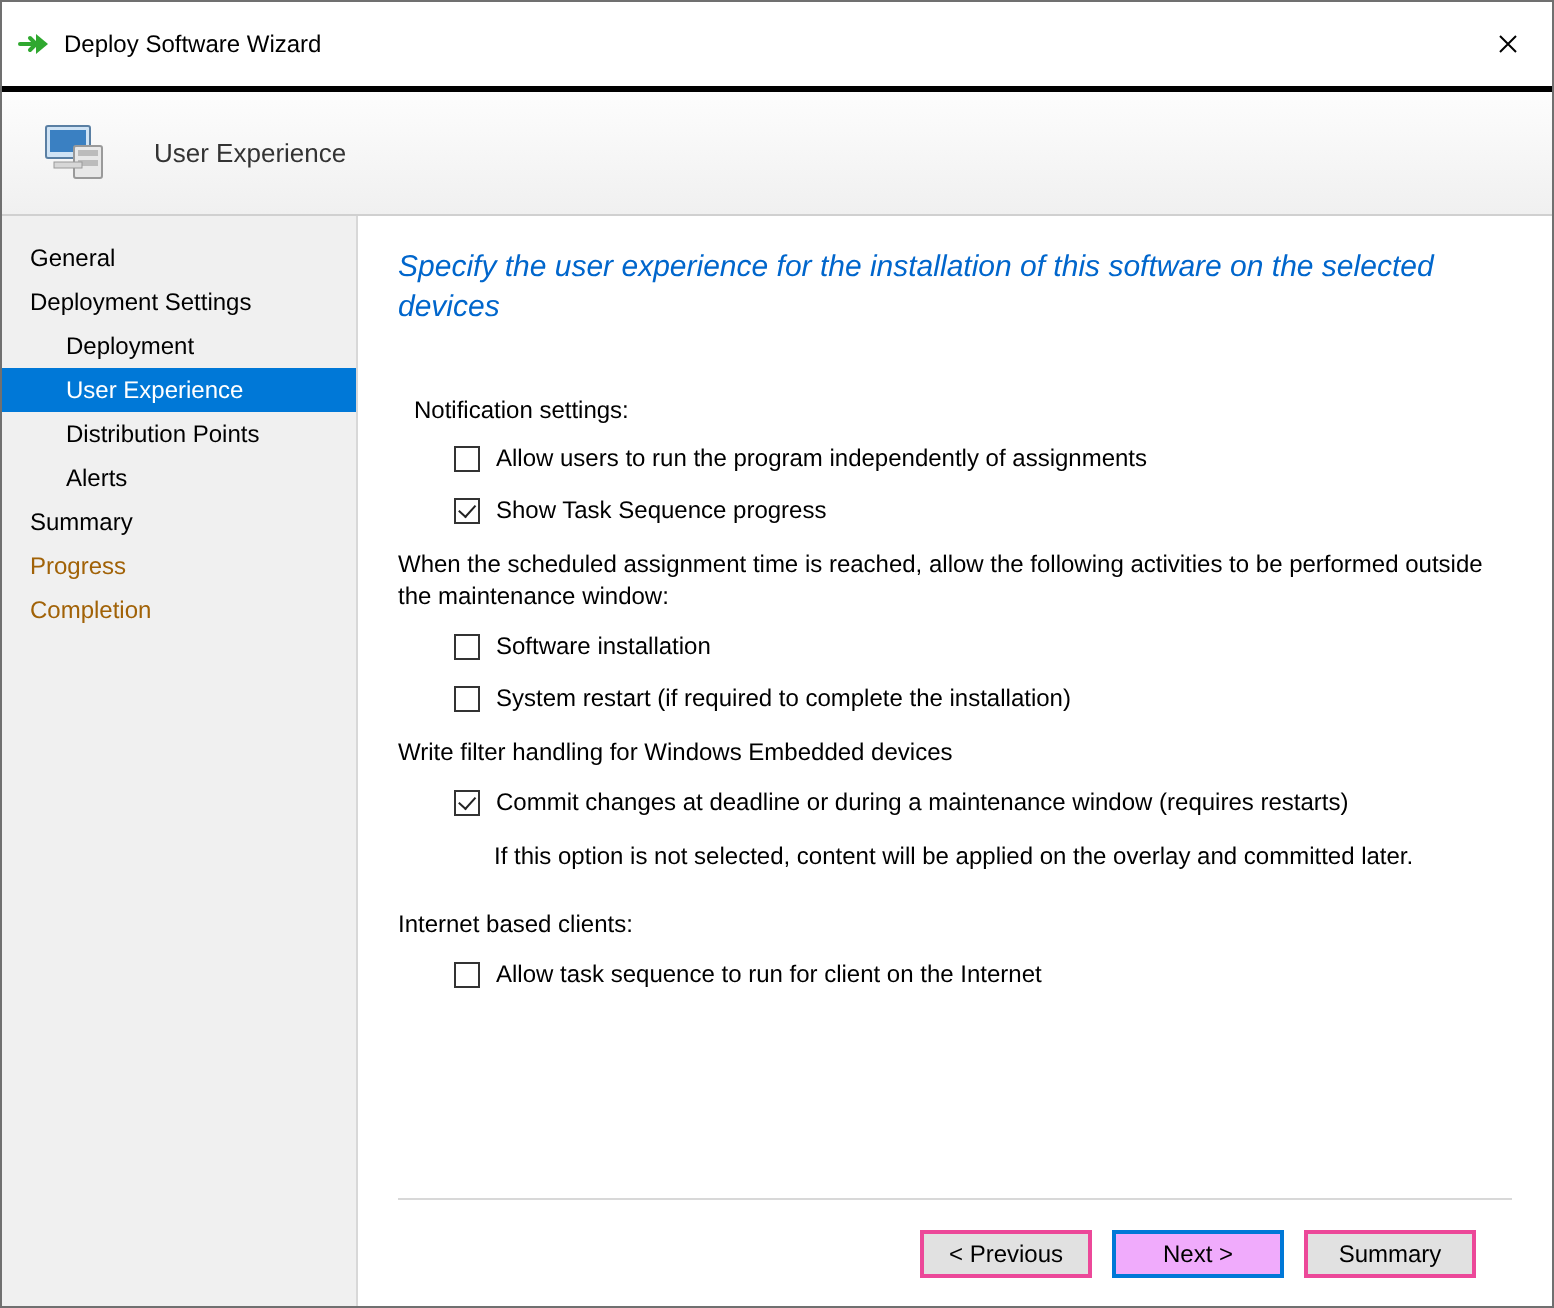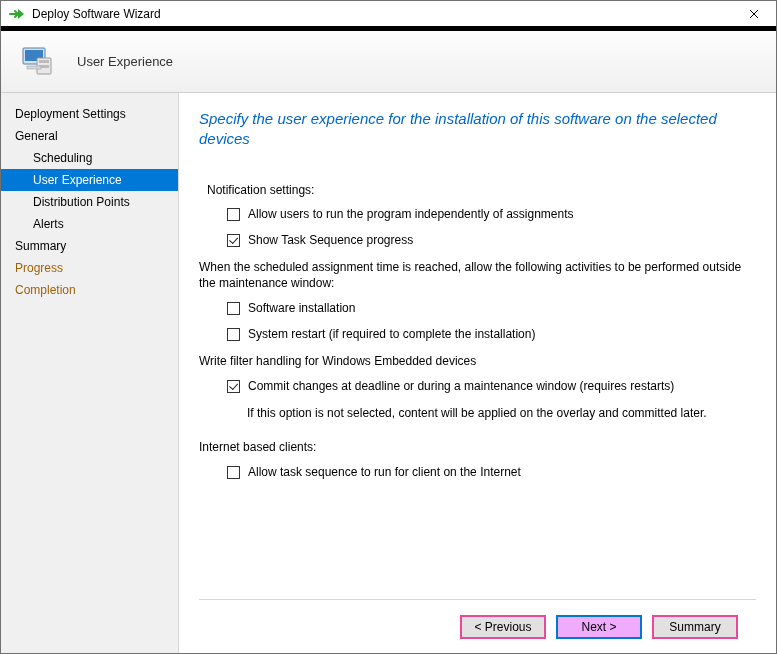--- a/index.html
+++ b/index.html
@@ -13,24 +13,24 @@
     overflow: hidden;
   }
   .window {
     width: 777px; height: 654px;
     border: 1px solid #707070;
     display: flex; flex-direction: column;
     background: #fff;
   }
   
   .titlebar {
-    height: 30px;
+    height: 45px;
     display: flex; align-items: center;
     padding: 0 0 0 8px;
-    border-bottom: 5px solid #000000;
+    border-bottom: 3px solid #000000;
   }
   .titlebar .arrow-icon {
     width: 16px; height: 16px;
     margin-right: 7px;
     display: flex; align-items: center; justify-content: center;
   }
   .titlebar .title { font-size: 12px; }
   .titlebar .spacer { flex: 1; }
   .close-btn {
     width: 45px; height: 29px;
@@ -183,23 +183,23 @@
         <rect x="22" y="18" width="10" height="3" fill="#bcbcbc"></rect>
         <rect x="22" y="23" width="10" height="3" fill="#bcbcbc"></rect>
         <rect x="10" y="24" width="14" height="3" fill="#d7d7d7" stroke="#9a9a9a" stroke-width="0.5"></rect>
       </svg>
     </span>
     <span class="header-title">User Experience</span>
   </div>
 
   <div class="body">
     <div class="sidebar">
+      <div class="nav-item">General</div>
       <div class="nav-item">Deployment Settings</div>
-      <div class="nav-item">General</div>
-      <div class="nav-item child">Scheduling</div>
+      <div class="nav-item child">Deployment</div>
       <div class="nav-item child selected">User Experience</div>
       <div class="nav-item child">Distribution Points</div>
       <div class="nav-item child">Alerts</div>
       <div class="nav-item">Summary</div>
       <div class="nav-item disabled">Progress</div>
       <div class="nav-item disabled">Completion</div>
     </div>
 
     <div class="main">
       <div class="content-scroll">

